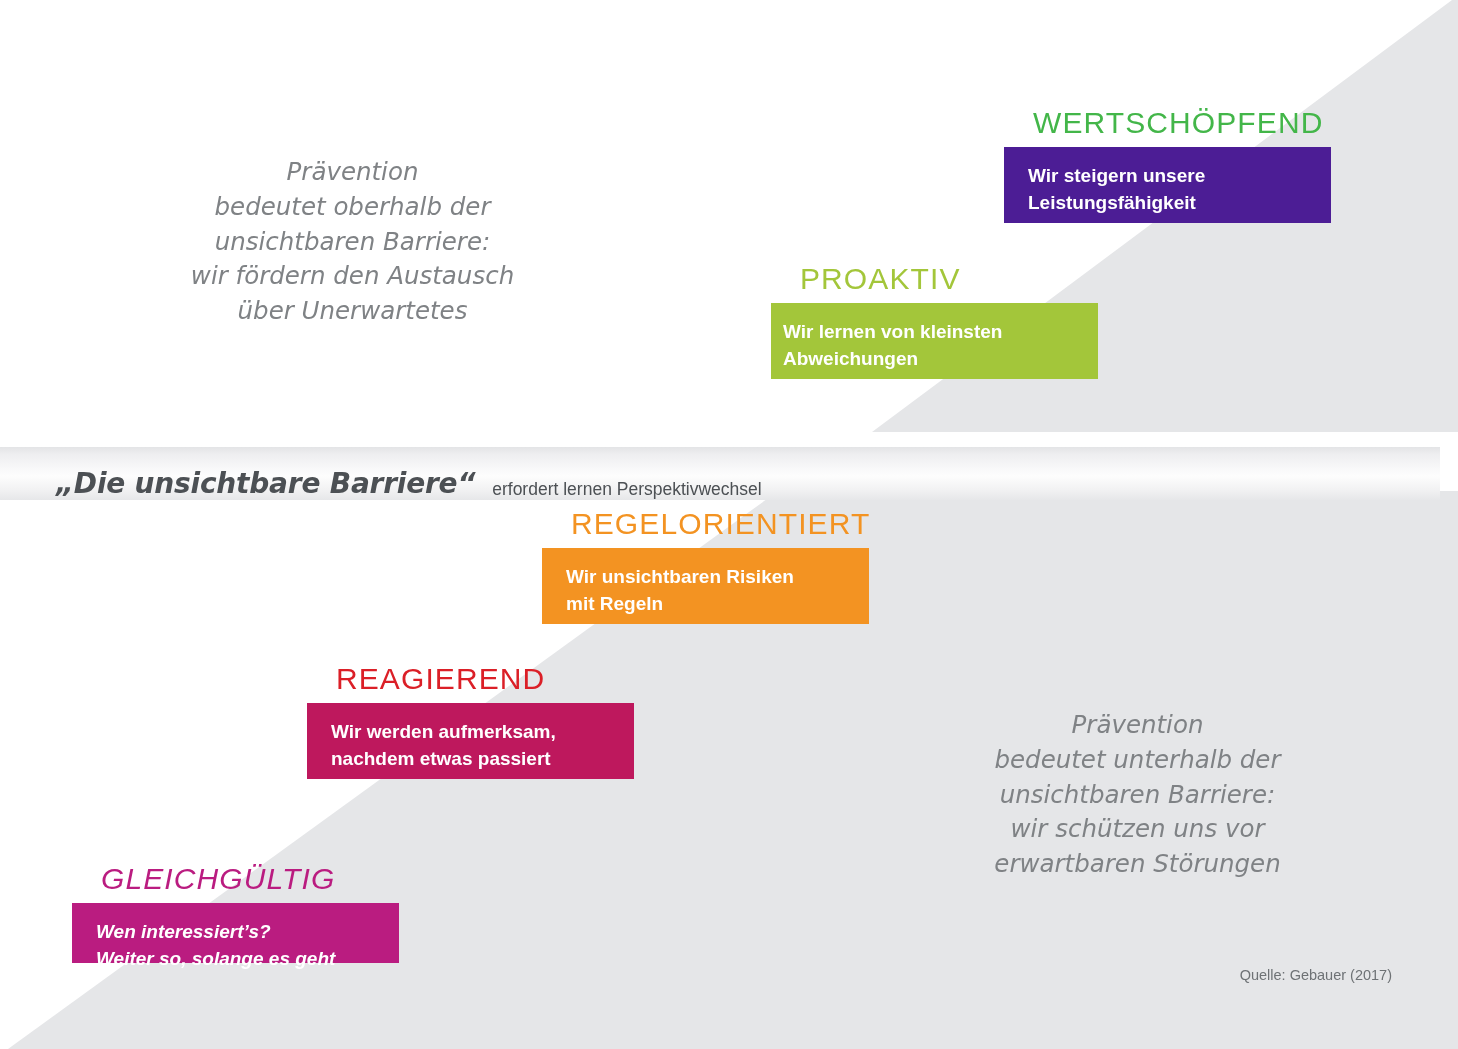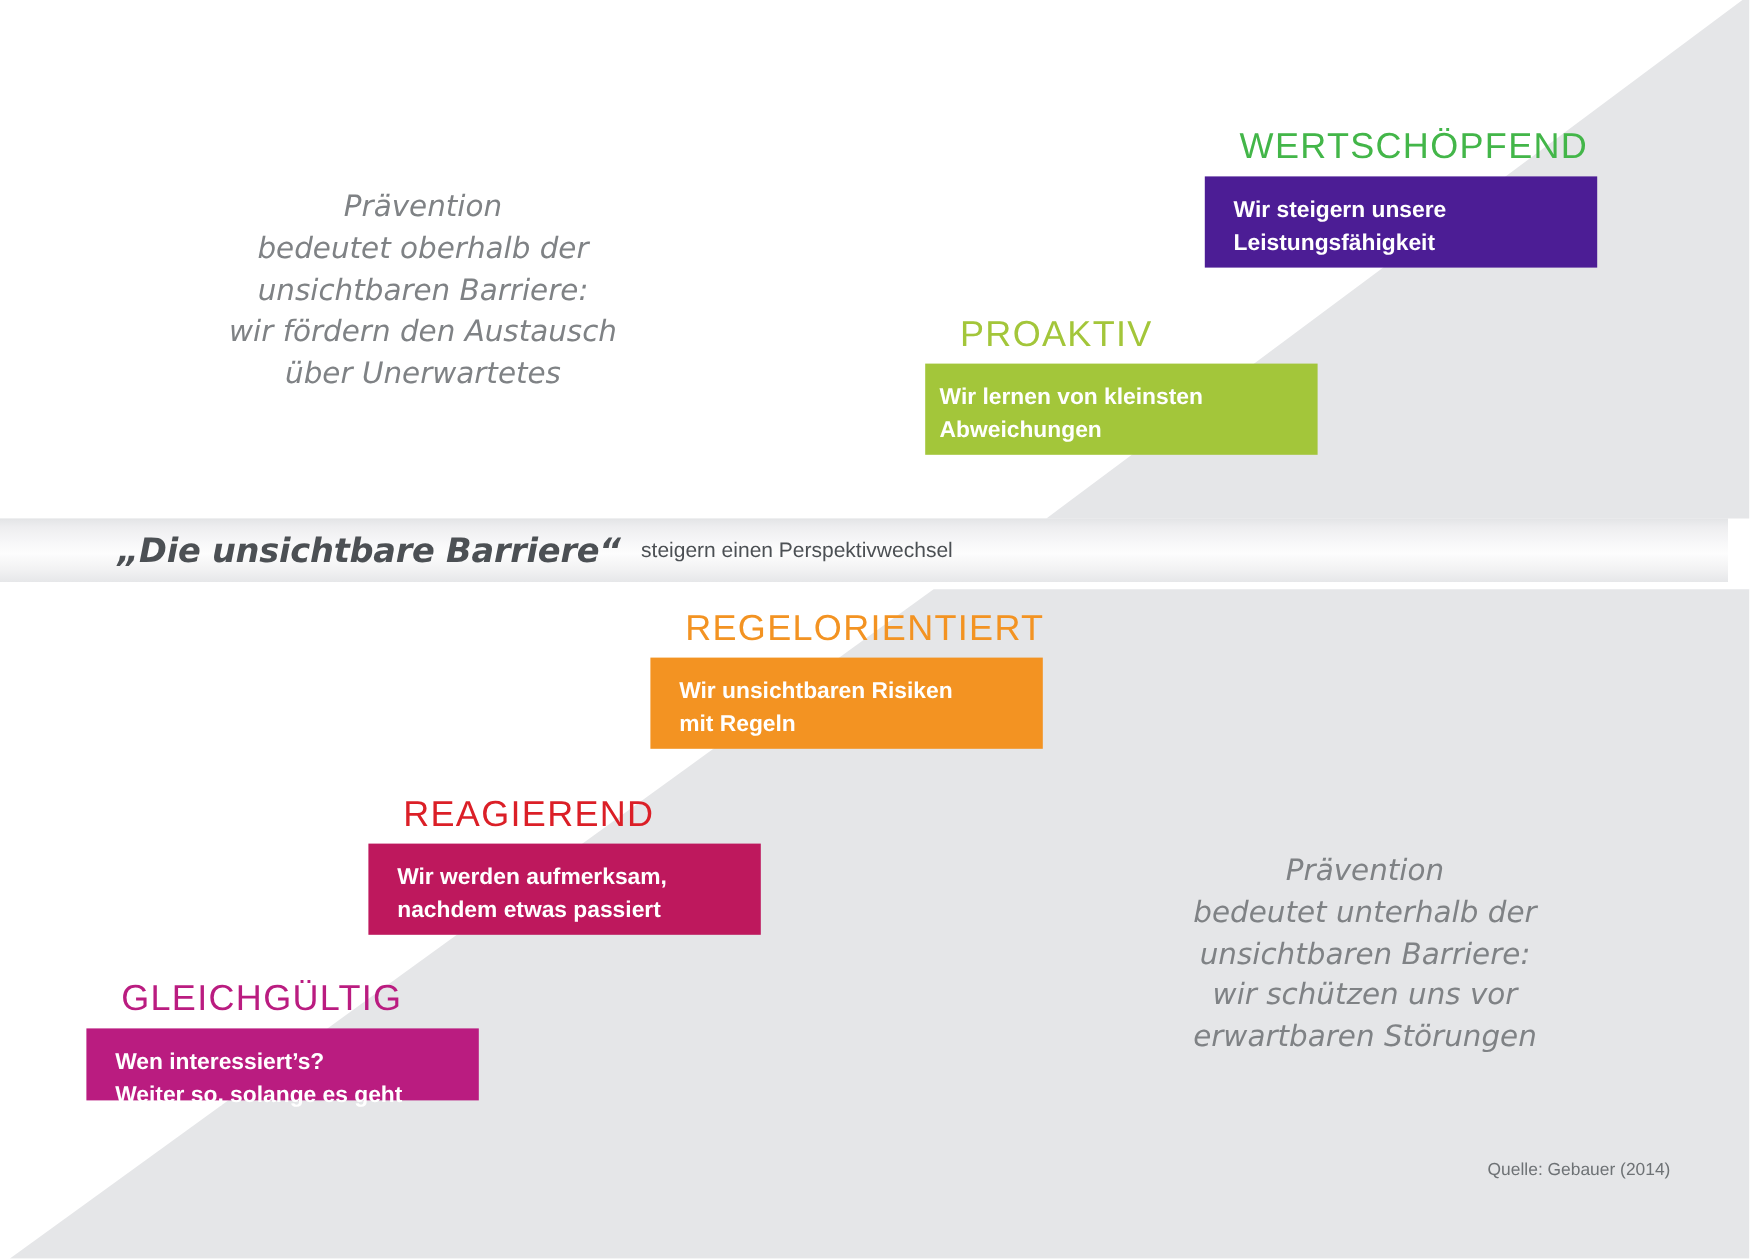--- a/index.html
+++ b/index.html
@@ -24,34 +24,34 @@
     position: absolute;
     inset: 0;
     width: 1458px;
     height: 1049px;
   }
 
   
   .barrier-band {
     position: absolute;
     left: 0;
-    top: 432px;
+    top: 447px;
     width: 1440px;
     height: 53px;
     background: linear-gradient(to bottom,
         #e3e4e6 0%,
         #eeeef0 14%,
         #f8f8f9 40%,
         #fdfdfd 55%,
         #f2f2f3 80%,
         #e6e7e9 100%);
     display: flex;
-    align-items: center;
+    align-items: flex-end;
     box-sizing: border-box;
-    padding-left: 98px;
+    padding-left: 56px;
   }
   .barrier-quote {
     font-family: "DejaVu Sans", sans-serif;
     font-style: italic;
     font-weight: bold;
     font-size: 28px;
     color: #4c5054;
     letter-spacing: -0.2px;
     white-space: pre;
   }
@@ -139,36 +139,36 @@
   </div>
 
   <div class="stage" style="left:771px; top:264px;">
     <div class="stage-title" style="color:#a3c63a;">PROAKTIV</div>
     <div class="stage-box" style="background:#a3c63a; width:327px; height:76px;padding-left:12px;">Wir lernen von kleinsten
 Abweichungen</div>
   </div>
 
   <div class="barrier-band">
     <span class="barrier-quote">„Die unsichtbare Barriere“</span>
-    <span class="barrier-sub">steigern einen Perspektivwechsel</span>
+    <span class="barrier-sub">erfordert lernen Perspektivwechsel</span>
   </div>
 
   <div class="stage" style="left:542px; top:509px;">
     <div class="stage-title" style="color:#f39322;">REGELORIENTIERT</div>
     <div class="stage-box" style="background:#f39322; width:327px; height:76px;">Wir unsichtbaren Risiken
 mit Regeln</div>
   </div>
 
   <div class="stage" style="left:307px; top:664px;">
     <div class="stage-title" style="color:#db1f27;">REAGIEREND</div>
     <div class="stage-box" style="background:#be185d; width:327px; height:76px;">Wir werden aufmerksam,
 nachdem etwas passiert</div>
   </div>
 
-  <div class="stage" style="left:72px; top:818px;">
+  <div class="stage" style="left:72px; top:864px;font-style:italic;">
     <div class="stage-title" style="color:#ba1c80;">GLEICHGÜLTIG</div>
     <div class="stage-box" style="background:#ba1c80; width:327px; height:60px;">Wen interessiert’s?
 Weiter so, solange es geht</div>
   </div>
 
-  <div class="source-note">Quelle: Gebauer (2014)</div>
+  <div class="source-note">Quelle: Gebauer (2017)</div>
 
 </div>
 
 </body></html>

